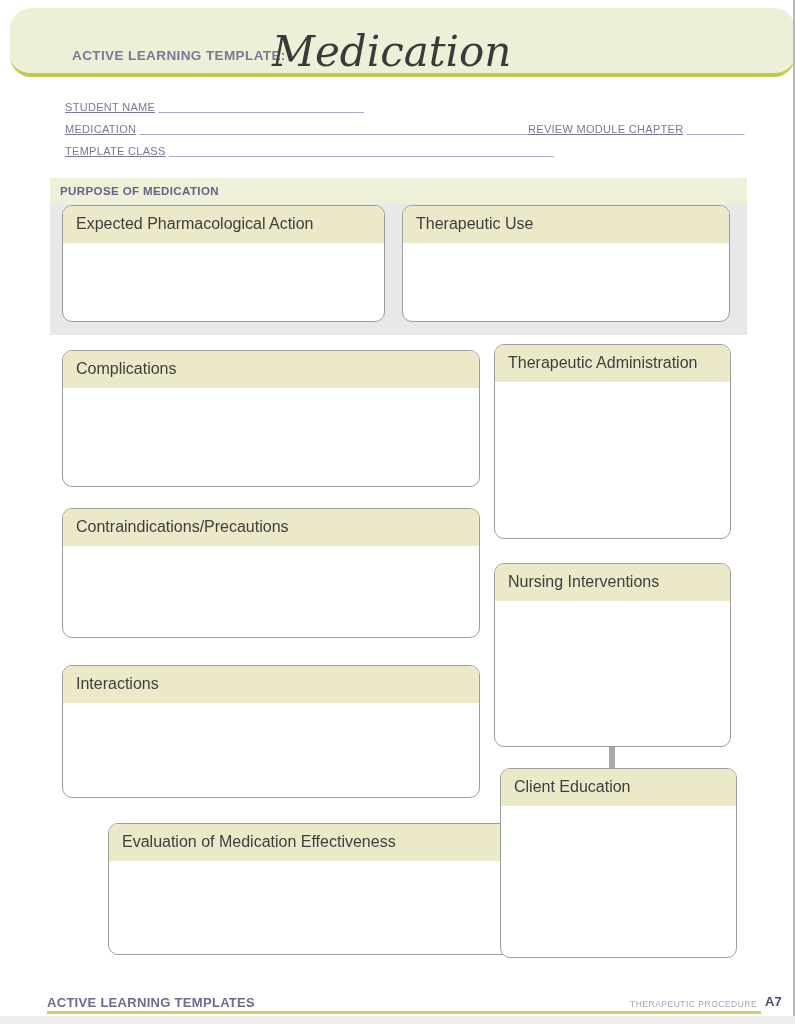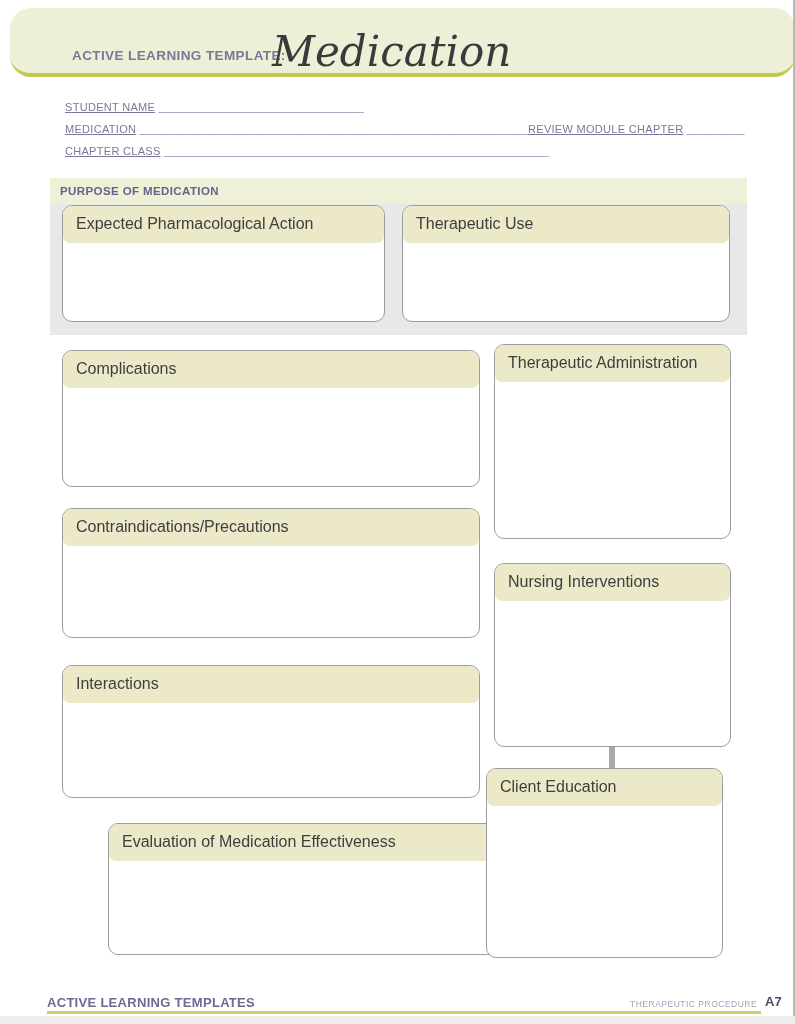--- a/index.html
+++ b/index.html
@@ -65,21 +65,20 @@
     border: 1.6px solid #9d9d9d;
     border-radius: 10px;
     overflow: hidden;
   }
   .box-header {
     height: 37px;
     background: #ebe9c7;
     padding: 9px 6px 0 13px;
     font-size: 16px;
     color: #3e3e40;
-    border-radius: 7px;
   }
   .box-body { width: 100%; }
   
   .connector {
     position: absolute; left: 609px; top: 742px; width: 6px; height: 30px;
     background: #a9a9a9;
   }
   
   .footer-left {
     position: absolute; left: 47px; top: 995px;
@@ -117,21 +116,21 @@
   </div>
   <div class="field-row" style="left:65px; top:123px;">
     <span class="field-label">MEDICATION</span>
     <span class="field-line">________________________________________________________________</span>
   </div>
   <div class="field-row" style="left:528px; top:123px;">
     <span class="field-label">REVIEW MODULE CHAPTER</span>
     <span class="field-line">_________</span>
   </div>
   <div class="field-row" style="left:65px; top:145px;">
-    <span class="field-label">CHAPTER CLASS</span>
+    <span class="field-label">TEMPLATE CLASS</span>
     <span class="field-line">____________________________________________________________</span>
   </div>
 
   <div class="purpose-panel">
     <div class="purpose-title-bar">PURPOSE OF MEDICATION</div>
     <div class="box" style="left:12px; top:27px; width:323px; height:117px;">
       <div class="box-header">Expected Pharmacological Action</div>
       <div class="box-body" style="height:78px;"></div>
     </div>
     <div class="box" style="left:352px; top:27px; width:328px; height:117px;">
@@ -160,21 +159,21 @@
   </div>
 
   <div class="box" style="left:494px; top:344px; width:237px; height:195px;">
     <div class="box-header">Therapeutic Administration</div>
     <div class="box-body" style="height:156px;"></div>
   </div>
   <div class="box" style="left:494px; top:563px; width:237px; height:184px;">
     <div class="box-header">Nursing Interventions</div>
     <div class="box-body" style="height:145px;"></div>
   </div>
-  <div class="box" style="left:486px; top:768px; width:237px; height:190px;">
+  <div class="box" style="left:500px; top:768px; width:237px; height:190px;">
     <div class="box-header">Client Education</div>
     <div class="box-body" style="height:151px;"></div>
   </div>
 
   <div class="footer-left">ACTIVE LEARNING TEMPLATES</div>
   <div class="footer-line"></div>
   <div class="footer-right-label">THERAPEUTIC PROCEDURE</div>
   <div class="footer-page">A7</div>
 
   <div class="right-edge"></div>

